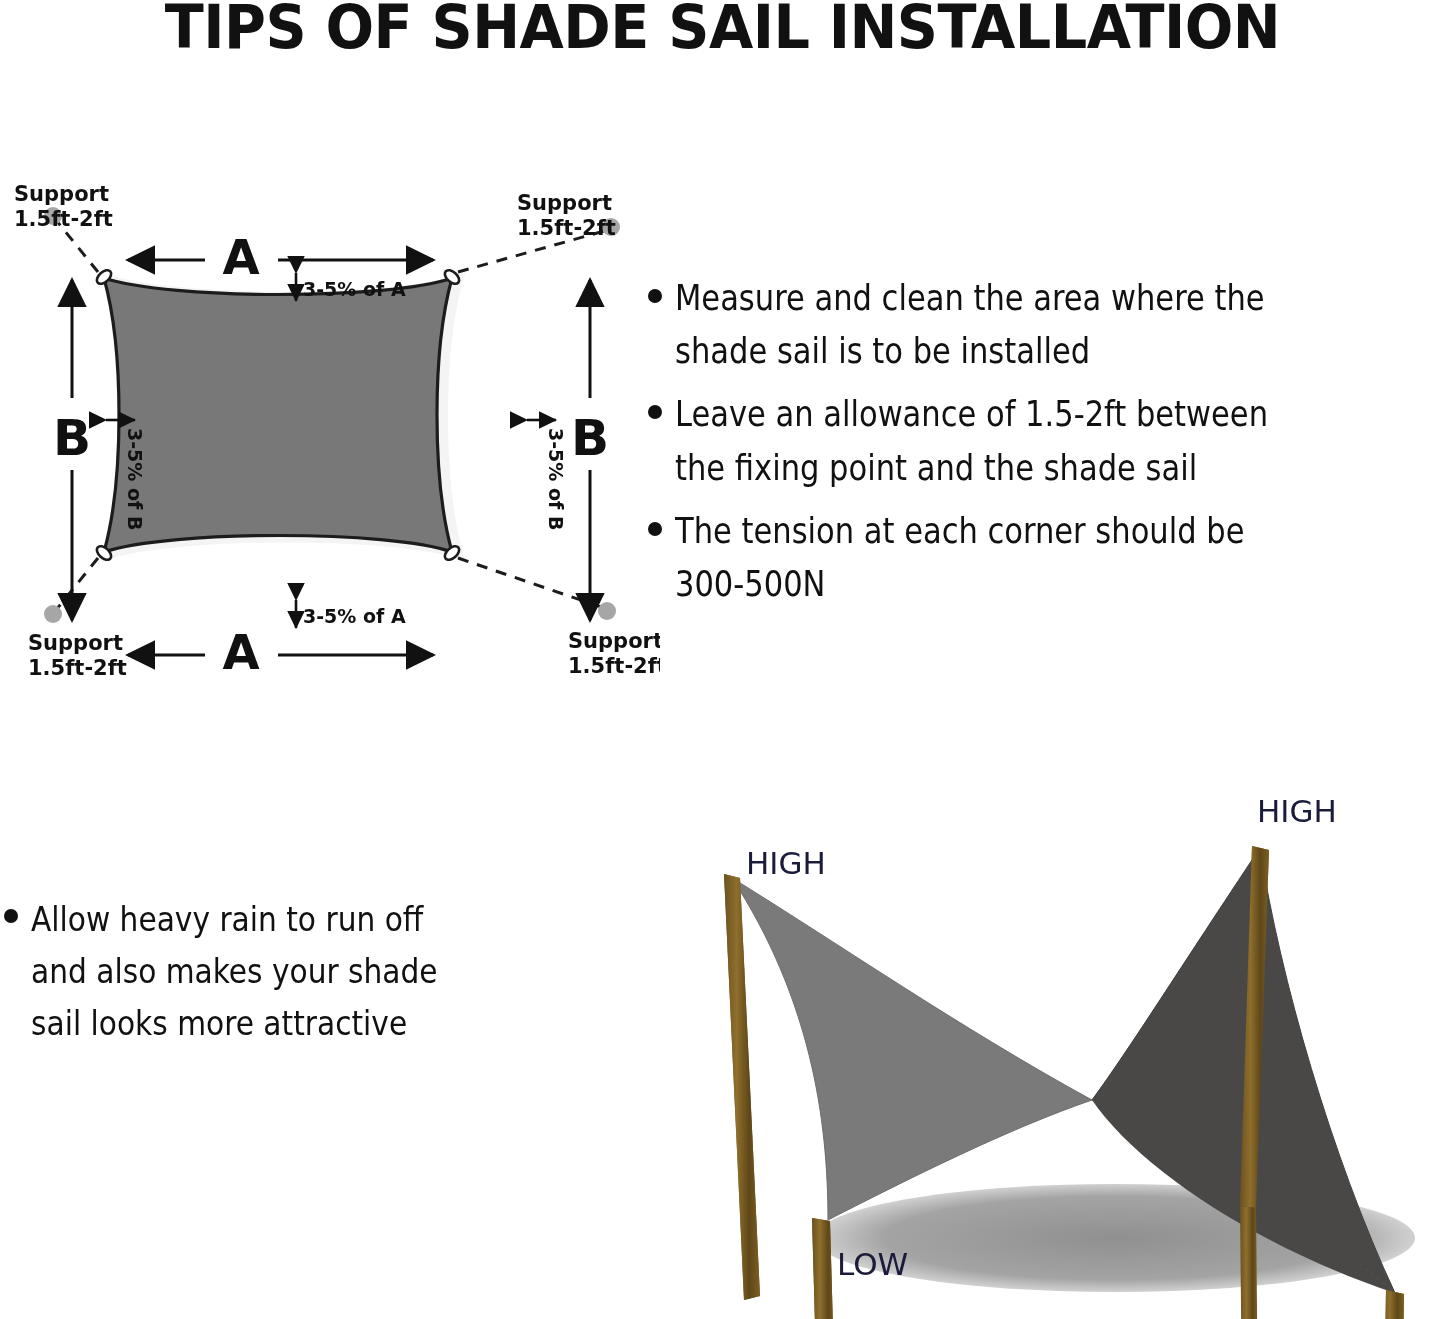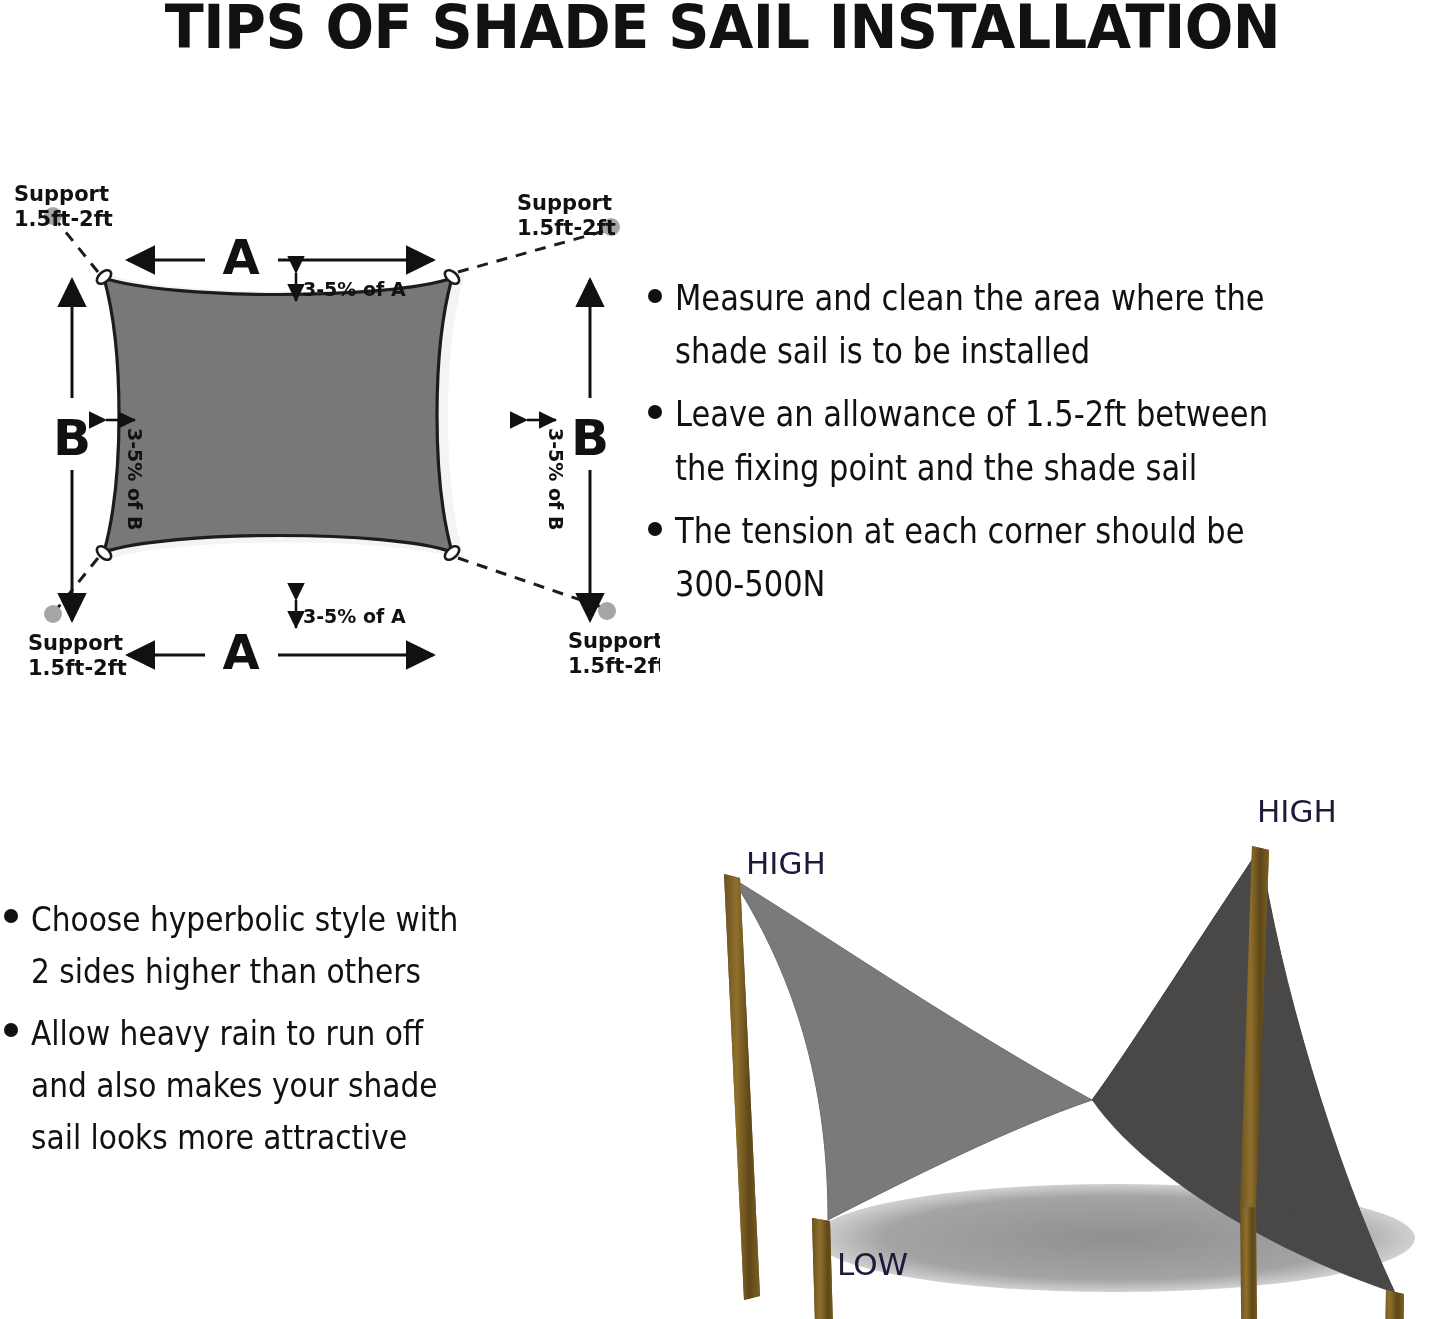--- a/index.html
+++ b/index.html
@@ -148,24 +148,20 @@
 
   <div class="tip-row">
     <span class="tip-dot"></span>
     <span class="tip-text"><span>The tension at each corner should be</span><br><span>300-500N</span></span>
   </div>
 
 </div>
 
 <div id="style-list">
 
-  <div class="tip-row">
-    <span class="tip-dot"></span>
-    <span class="tip-text"><span>Choose hyperbolic style with</span><br><span>2 sides higher than others</span></span>
-  </div>
 
   <div class="tip-row">
     <span class="tip-dot"></span>
     <span class="tip-text"><span>Allow heavy rain to run off</span><br><span>and also makes your shade</span><br><span>sail looks more attractive</span></span>
   </div>
 
 </div>
 
 <svg id="sail-3d-svg" width="785" height="541" viewBox="0 0 785 541">
 

